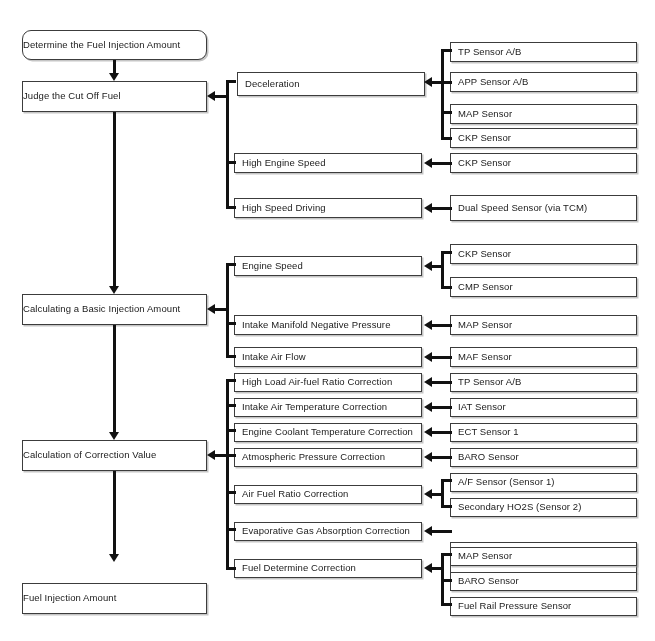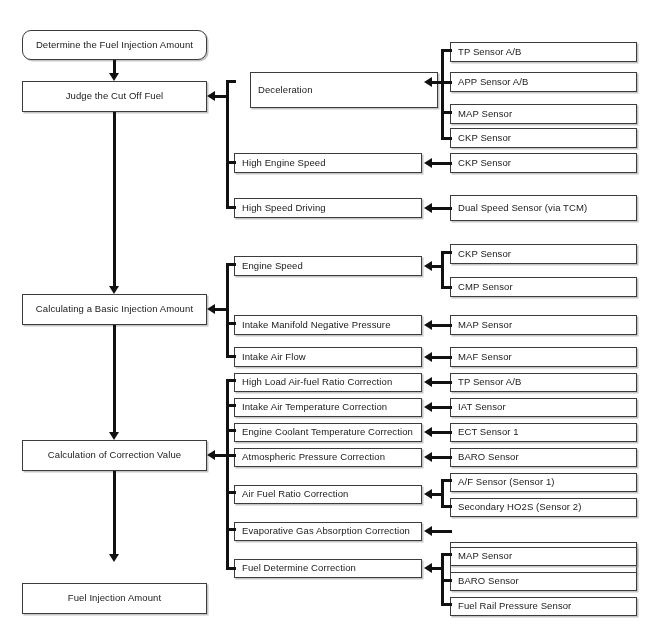--- a/index.html
+++ b/index.html
@@ -25,21 +25,20 @@
     border: 1px solid #3c3c3c;
     box-shadow: 1.5px 1.5px 0 rgba(150,150,150,0.55);
     display: flex;
     align-items: center;
     font-size: 9.5px;
     color: #1a1a1a;
     letter-spacing: 0.1px;
     line-height: 1.1;
   }
   .node.center {
-    justify-content: center;
     text-align: center;
   }
   .node.left-pad {
     justify-content: flex-start;
     padding-left: 7px;
     text-align: left;
   }
   .node.rounded {
     border-radius: 9px;
   }
@@ -104,21 +103,21 @@
 
   <div class="vline" style="left:113px; top:112px; height:174px;"></div>
   <div class="arrow-down" style="left:109px; top:286px;"></div>
 
   <div class="vline" style="left:113px; top:325px; height:107px;"></div>
   <div class="arrow-down" style="left:109px; top:432px;"></div>
 
   <div class="vline" style="left:113px; top:471px; height:83px;"></div>
   <div class="arrow-down" style="left:109px; top:554px;"></div>
 
-  <div class="node left-pad" style="left:250px; top:72px; width:188px; height:36px;">
+  <div class="node left-pad" style="left:237px; top:72px; width:188px; height:24px;">
     <span>Deceleration</span>
   </div>
   <div class="node left-pad" style="left:234px; top:153px; width:188px; height:20px;">
     <span>High Engine Speed</span>
   </div>
   <div class="node left-pad" style="left:234px; top:198px; width:188px; height:20px;text-align:right;">
     <span>High Speed Driving</span>
   </div>
 
   <div class="arrow-left" style="left:207px; top:91px;"></div>

